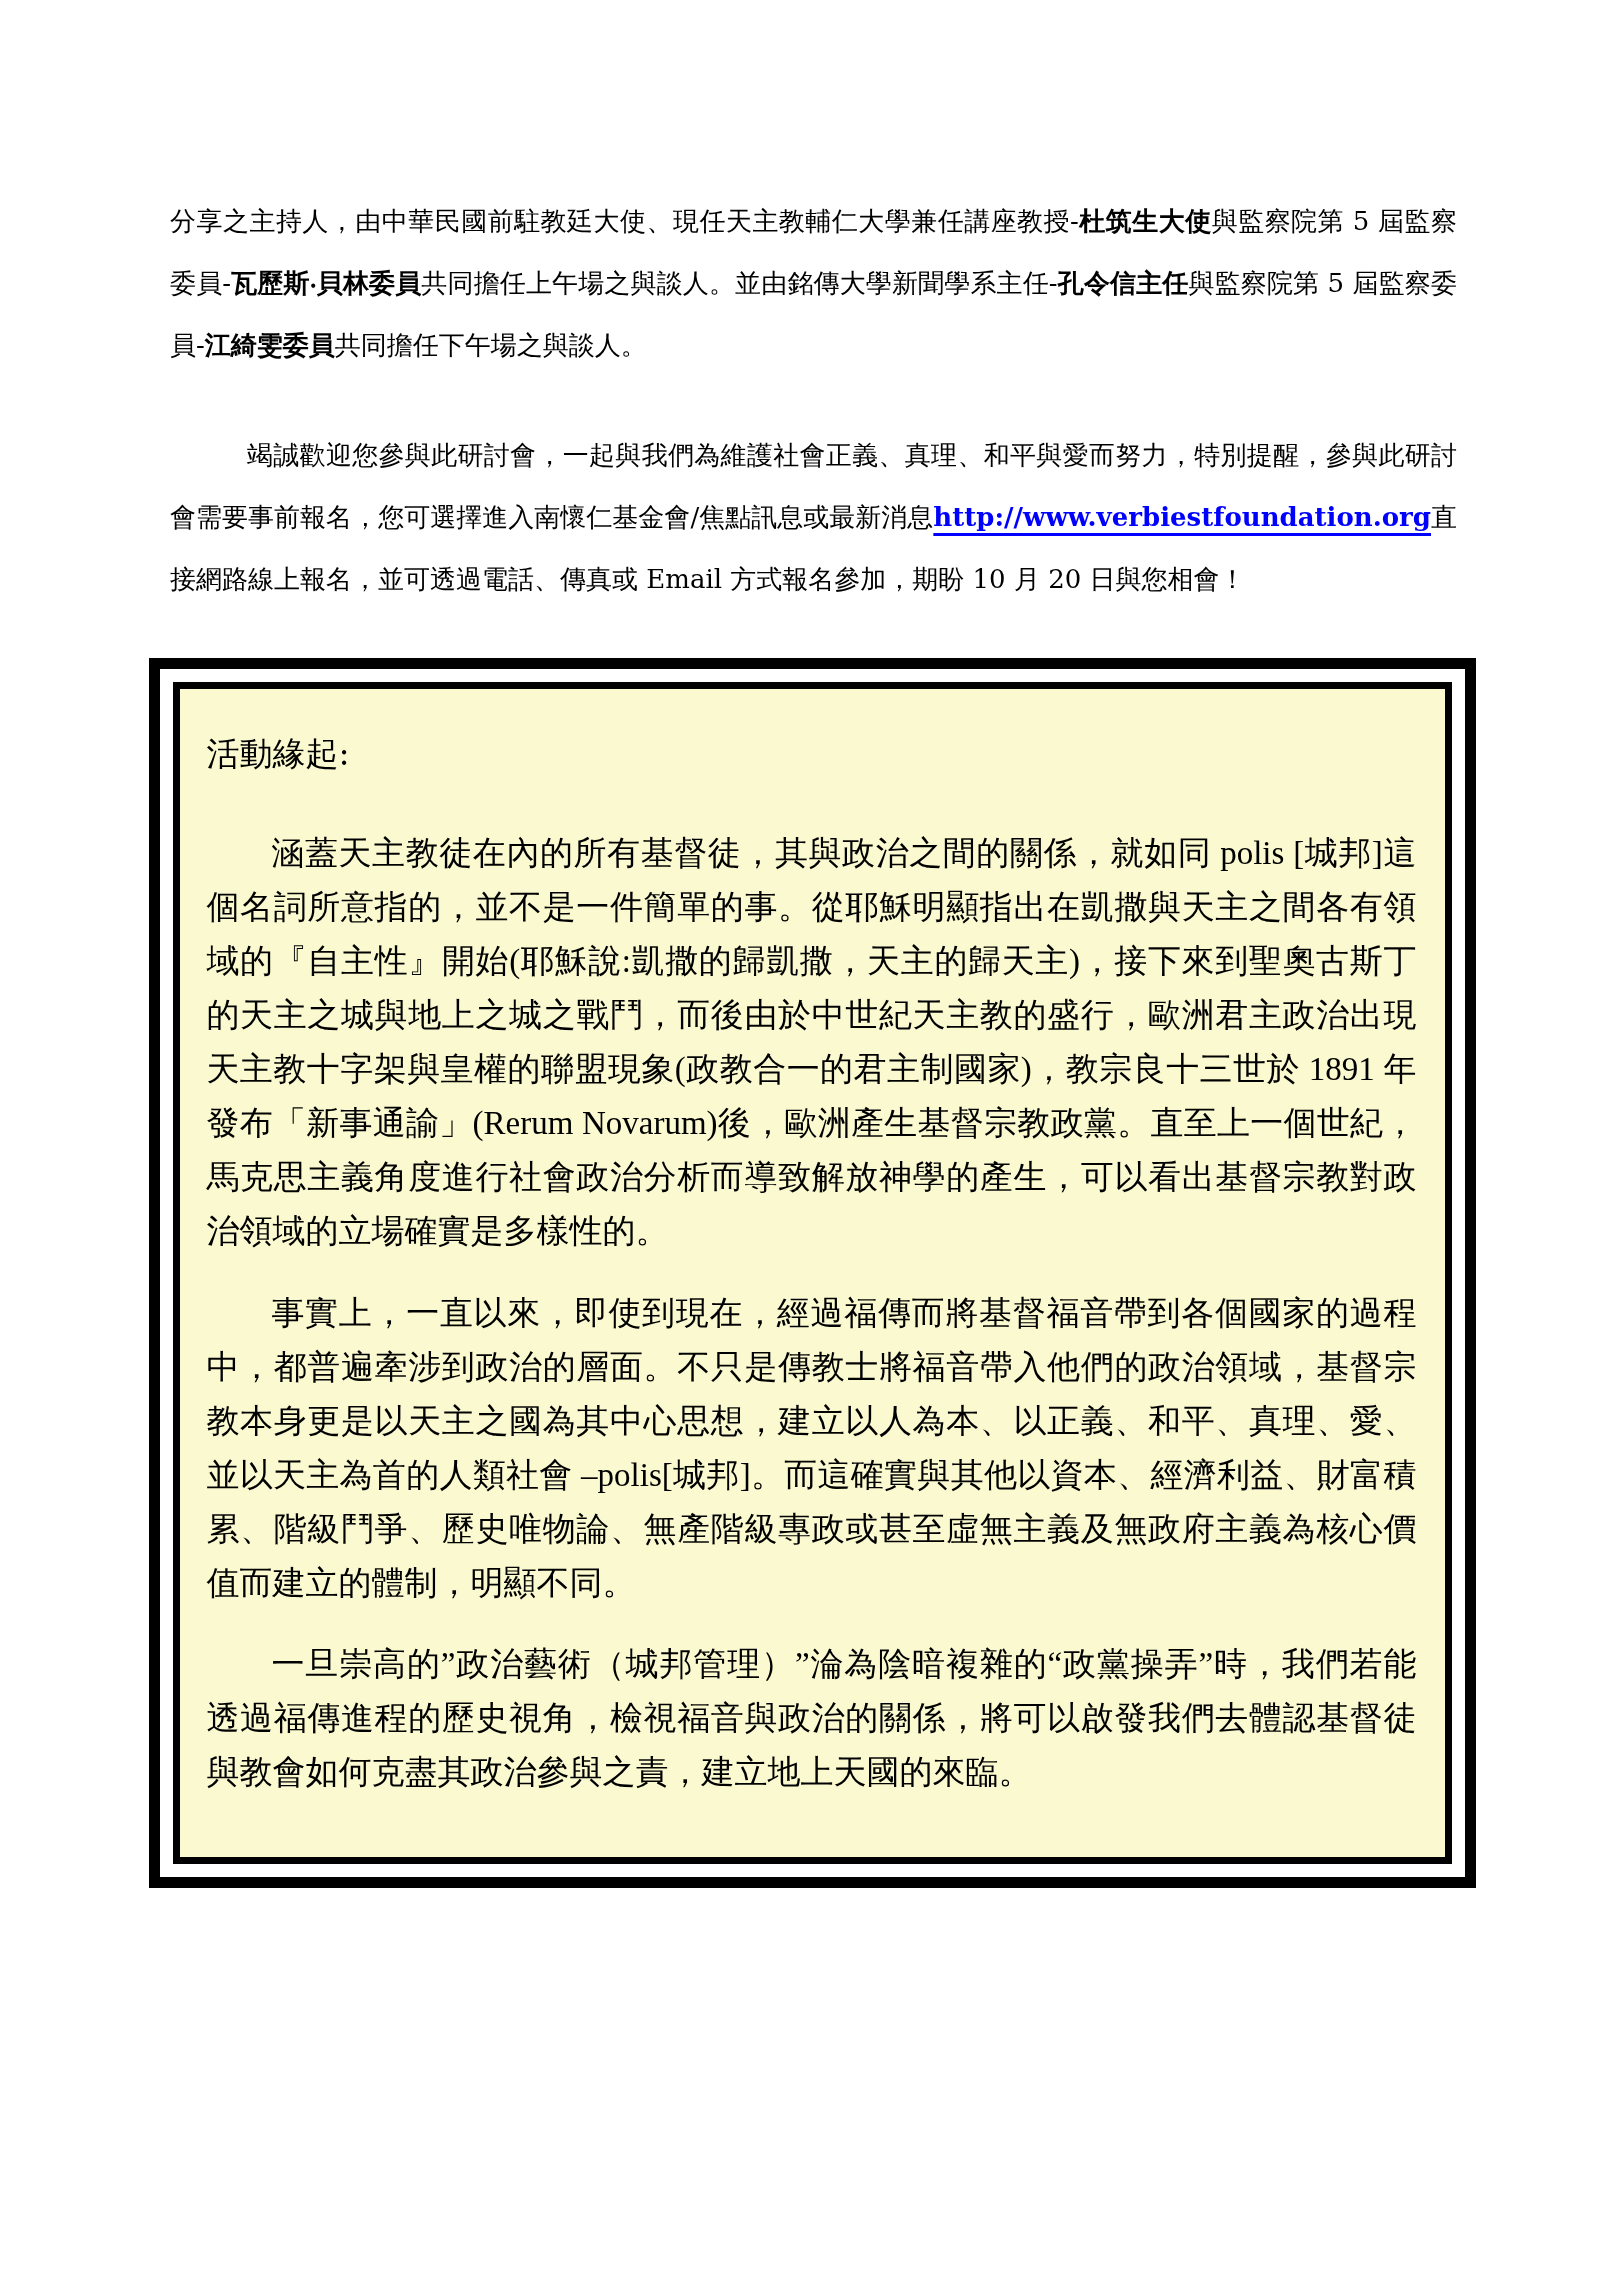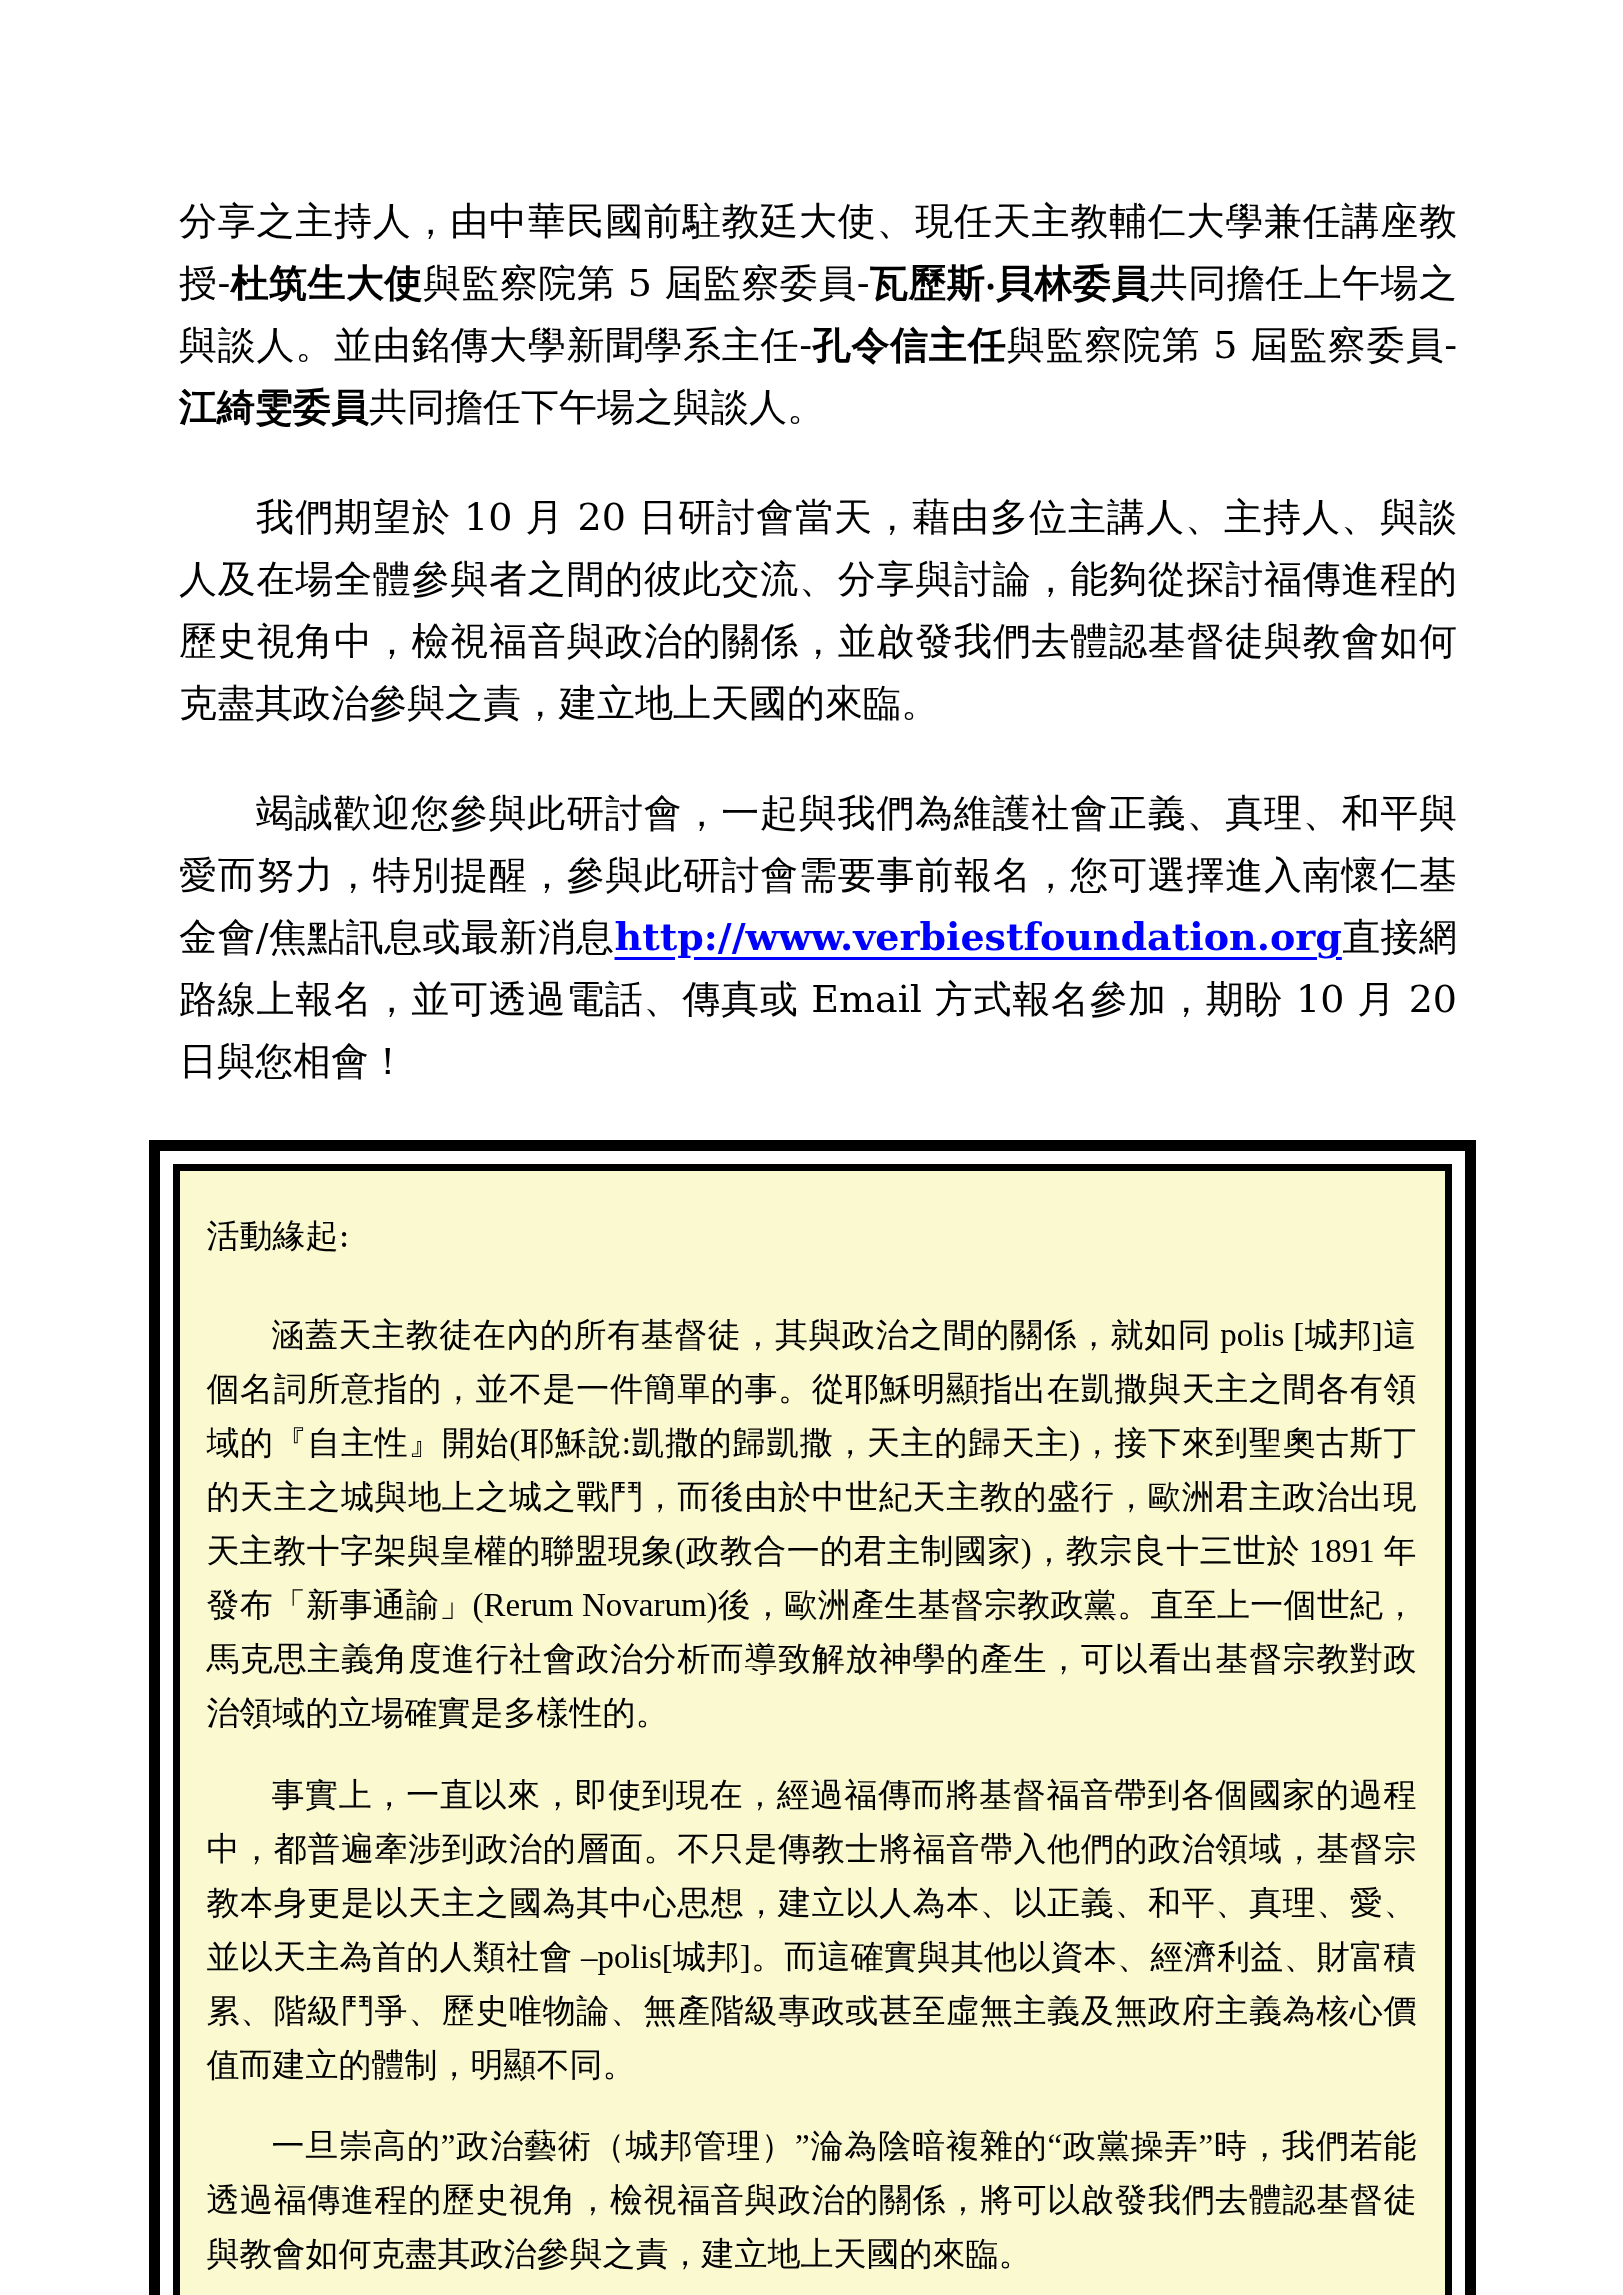--- a/index.html
+++ b/index.html
@@ -16,24 +16,24 @@
     font-family:"DejaVu Serif","Liberation Serif",serif;
     color:var(--text);
     position:relative;
   }
   .content{
     position:absolute;
     left:169px;top:190px;
     width:1288px;
   }
   p.main{
-    font-size:38px;
+    font-size:26px;
     line-height:62px;
     text-align:justify;
-    margin:0 0 48px 10px;
+    margin:0 0 48px 1px;
   }
   .indent{text-indent:77px;}
   .bold{font-weight:bold;}
   a.doclink{
     color:var(--link);
     text-decoration:underline;
     text-decoration-thickness:2.6px;
     text-underline-offset:6.5px;
     word-break:break-all;
     font-weight:bold;
@@ -69,21 +69,20 @@
   p.boxp:last-child{margin-bottom:12px;}
   .indent-box{text-indent:65px;}
 </style>
 </head>
 <body>
 
 <div class="content">
 
   <p class="main"><span>分享之主持人，由中華民國前駐教廷大使、現任天主教輔仁大學兼任講座教授-</span><span class="bold">杜筑生大使</span><span>與監察院第 5 屆監察委員-</span><span class="bold">瓦歷斯‧貝林委員</span><span>共同擔任上午場之與談人。並由銘傳大學新聞學系主任-</span><span class="bold">孔令信主任</span><span>與監察院第 5 屆監察委員-</span><span class="bold">江綺雯委員</span><span>共同擔任下午場之與談人。</span></p>
 
-  <p class="main indent"><span>我們期望於 10 月 20 日研討會當天，藉由多位主講人、主持人、與談人及在場全體參與者之間的彼此交流、分享與討論，能夠從探討福傳進程的歷史視角中，檢視福音與政治的關係，並啟發我們去體認基督徒與教會如何克盡其政治參與之責，建立地上天國的來臨。</span></p>
 
   <p class="main indent"><span>竭誠歡迎您參與此研討會，一起與我們為維護社會正義、真理、和平與愛而努力，特別提醒，參與此研討會需要事前報名，您可選擇進入南懷仁基金會/焦點訊息或最新消息</span><a class="doclink" href="#">http://www.verbiestfoundation.org</a><span>直接網路線上報名，並可透過電話、傳真或 Email 方式報名參加，期盼 10 月 20 日與您相會！</span></p>
 
   <div class="origin-box">
     <div class="origin-box-inner">
       <p class="box-title">活動緣起:</p>
       <p class="boxp indent-box">涵蓋天主教徒在內的所有基督徒，其與政治之間的關係，就如同 polis [城邦]這個名詞所意指的，並不是一件簡單的事。從耶穌明顯指出在凱撒與天主之間各有領域的『自主性』開始(耶穌說:凱撒的歸凱撒，天主的歸天主)，接下來到聖奧古斯丁的天主之城與地上之城之戰鬥，而後由於中世紀天主教的盛行，歐洲君主政治出現天主教十字架與皇權的聯盟現象(政教合一的君主制國家)，教宗良十三世於 1891 年發布「新事通諭」(Rerum Novarum)後，歐洲產生基督宗教政黨。直至上一個世紀，馬克思主義角度進行社會政治分析而導致解放神學的產生，可以看出基督宗教對政治領域的立場確實是多樣性的。</p>
       <p class="boxp indent-box">事實上，一直以來，即使到現在，經過福傳而將基督福音帶到各個國家的過程中，都普遍牽涉到政治的層面。不只是傳教士將福音帶入他們的政治領域，基督宗教本身更是以天主之國為其中心思想，建立以人為本、以正義、和平、真理、愛、並以天主為首的人類社會 –polis[城邦]。而這確實與其他以資本、經濟利益、財富積累、階級鬥爭、歷史唯物論、無產階級專政或甚至虛無主義及無政府主義為核心價值而建立的體制，明顯不同。</p>
       <p class="boxp indent-box">一旦崇高的”政治藝術（城邦管理）”淪為陰暗複雜的“政黨操弄”時，我們若能透過福傳進程的歷史視角，檢視福音與政治的關係，將可以啟發我們去體認基督徒與教會如何克盡其政治參與之責，建立地上天國的來臨。</p>
     </div>

